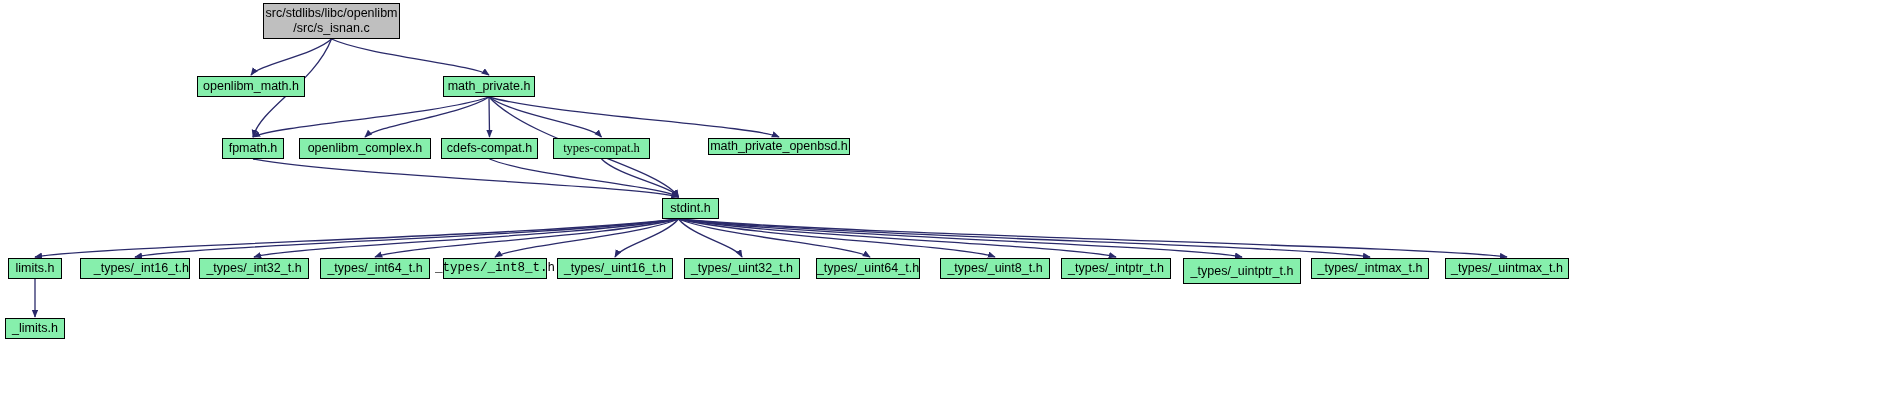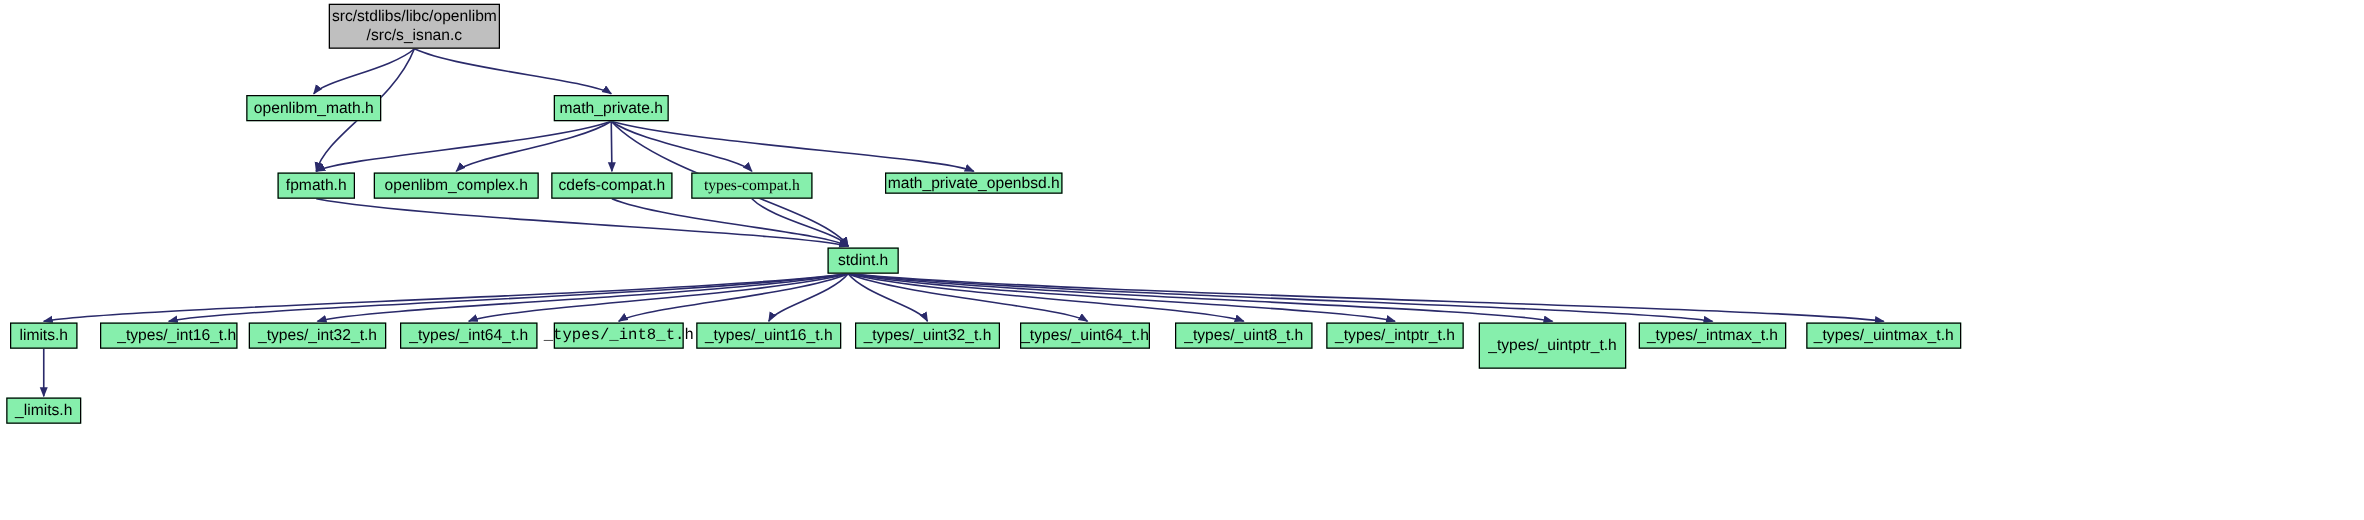--- a/index.html
+++ b/index.html
@@ -64,18 +64,18 @@
       <div class="node" style="left: 8px; top: 258px; width: 54px; height: 21px;"><span>limits.h</span></div>
       <div class="node" style="left: 80px; top: 258px; width: 110px; height: 21px; justify-content: flex-end;"><span>_types/_int16_t.h</span></div>
       <div class="node" style="left: 199px; top: 258px; width: 110px; height: 21px;"><span>_types/_int32_t.h</span></div>
       <div class="node" style="left: 320px; top: 258px; width: 110px; height: 21px;"><span>_types/_int64_t.h</span></div>
       <div class="node" style="left: 443px; top: 258px; width: 104px; height: 21px; font-family: Liberation Mono, monospace;"><span>_types/_int8_t.h</span></div>
       <div class="node" style="left: 557px; top: 258px; width: 116px; height: 21px;"><span>_types/_uint16_t.h</span></div>
       <div class="node" style="left: 684px; top: 258px; width: 116px; height: 21px;"><span>_types/_uint32_t.h</span></div>
       <div class="node" style="left: 816px; top: 258px; width: 104px; height: 21px;"><span>_types/_uint64_t.h</span></div>
       <div class="node" style="left: 940px; top: 258px; width: 110px; height: 21px;"><span>_types/_uint8_t.h</span></div>
       <div class="node" style="left: 1061px; top: 258px; width: 110px; height: 21px;"><span>_types/_intptr_t.h</span></div>
-      <div class="node" style="left: 1183px; top: 258px; width: 118px; height: 37px;"><span>_types/_uintptr_t.h</span></div>
+      <div class="node" style="left: 1183px; top: 258px; width: 118px; height: 26px;"><span>_types/_uintptr_t.h</span></div>
       <div class="node" style="left: 1311px; top: 258px; width: 118px; height: 21px; text-align: center;"><span>_types/_intmax_t.h</span></div>
       <div class="node" style="left: 1445px; top: 258px; width: 124px; height: 21px;"><span>_types/_uintmax_t.h</span></div>
       <div class="node" style="left: 5px; top: 318px; width: 60px; height: 21px;"><span>_limits.h</span></div>
     </div>
 </div>
 
 </body></html>

